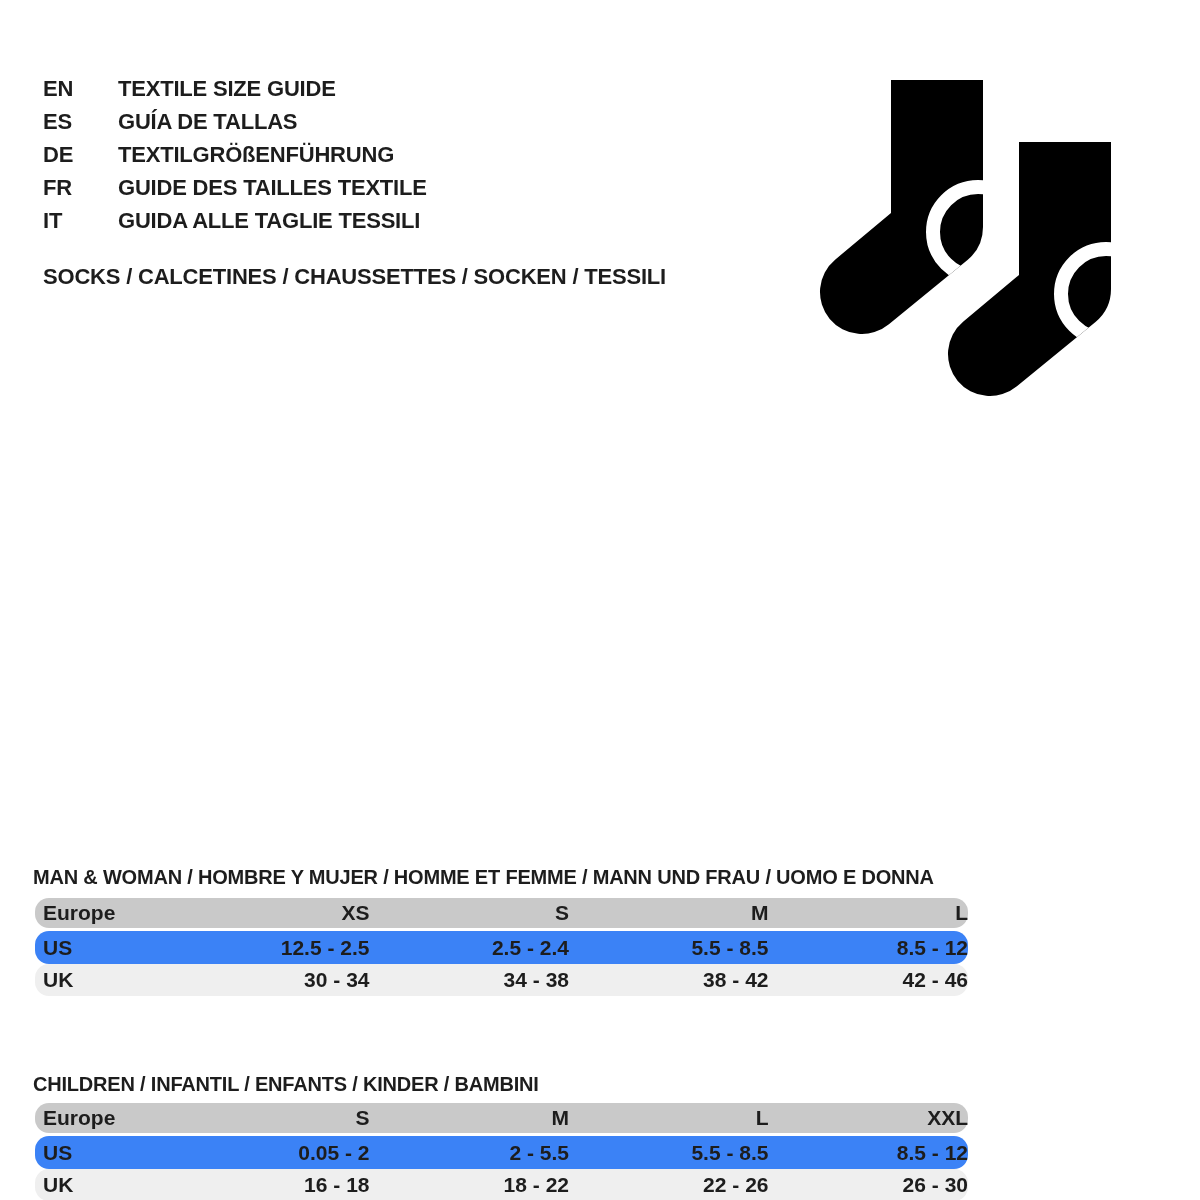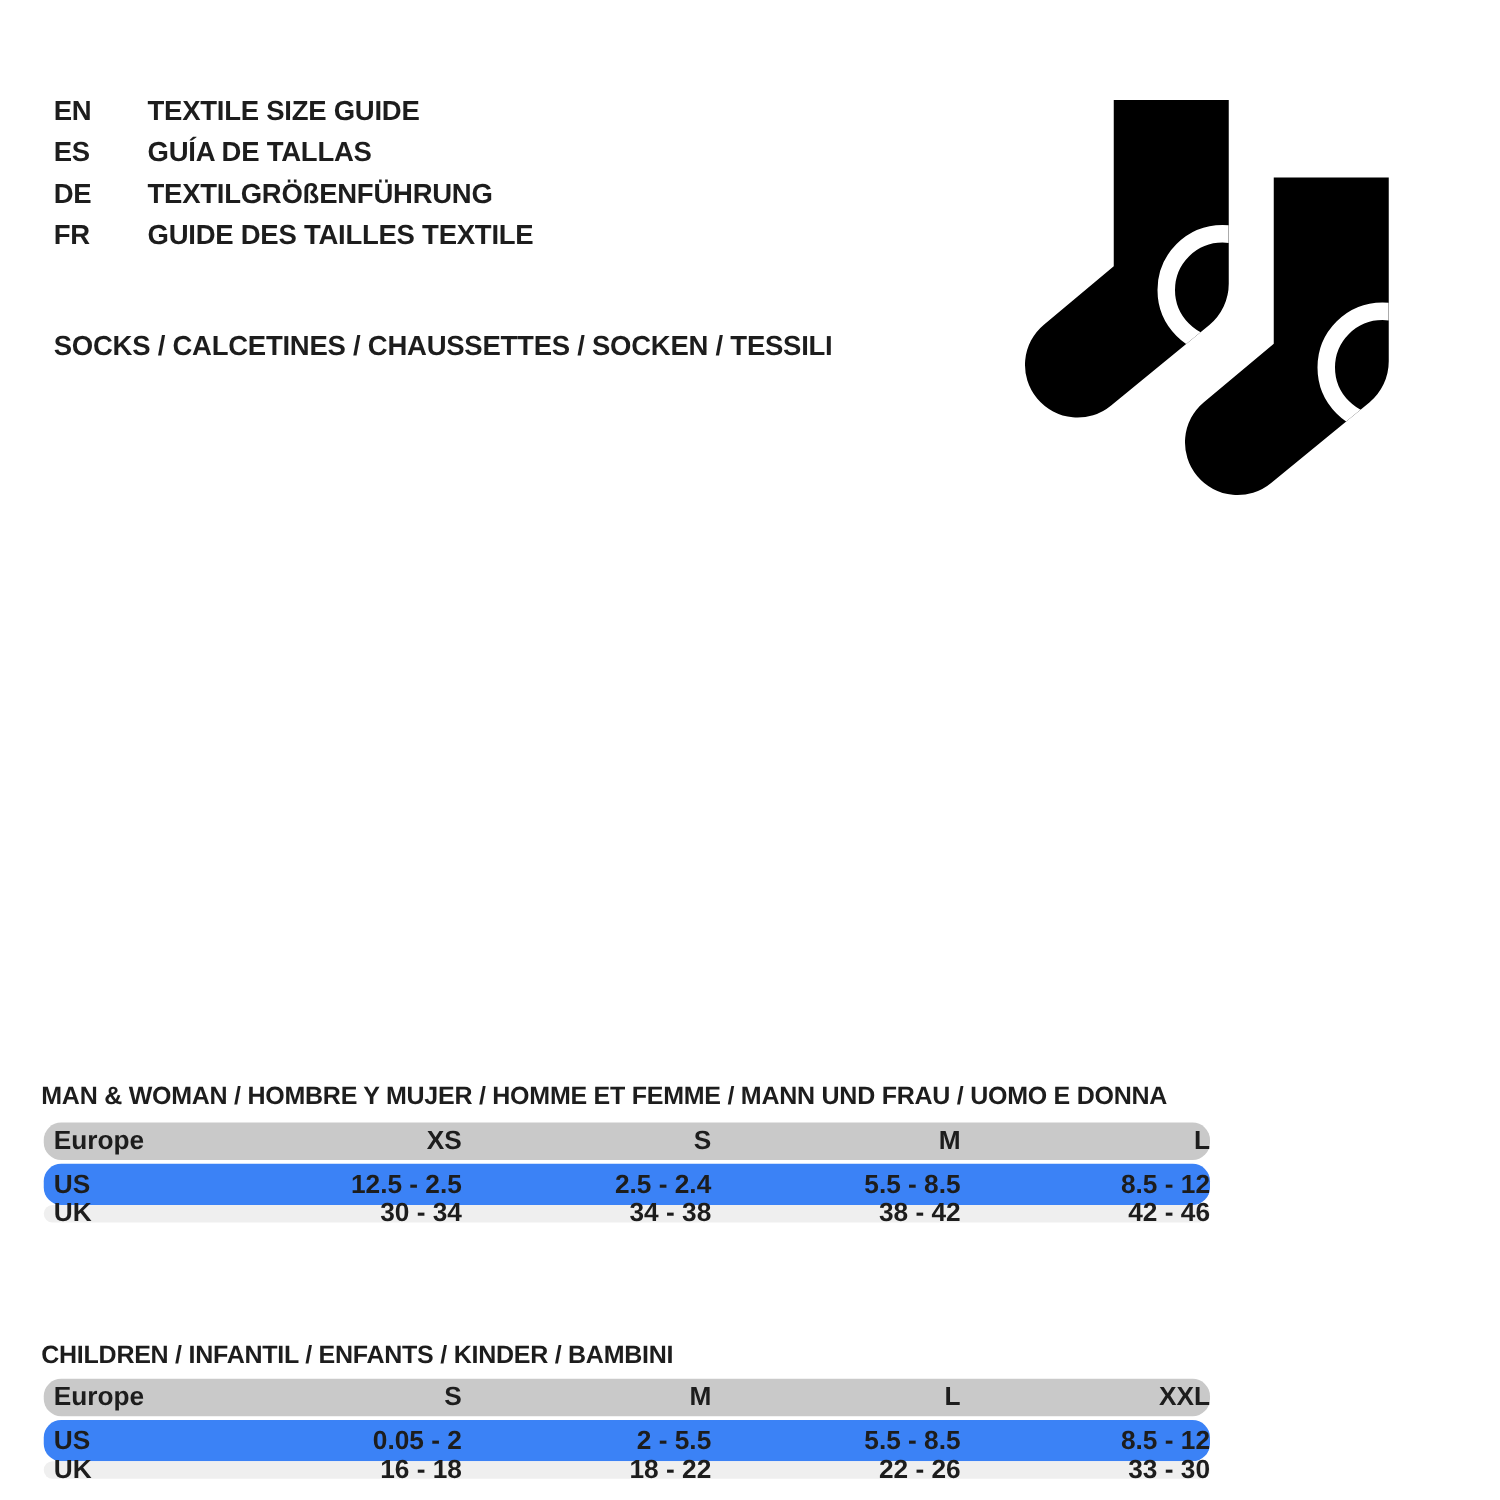--- a/index.html
+++ b/index.html
@@ -80,21 +80,21 @@
     font-size: 21px;
     font-weight: 700;
     border-radius: 14px;
   }
   .t-head {
     background: #c9c9c9;
     height: 30px;
     margin-bottom: 3px;
   }
   .t-us { height: 33px; background: #3b82f6; }
-  .t-uk { height: 14px; background: #efefef; }
+  .t-uk { height: 32px; background: #efefef; }
 
   .t-cell-label {
     flex: 0 0 135px;
     padding-left: 8px;
     box-sizing: border-box;
     text-align: left;
   }
   .t-cell {
     flex: 1 1 0;
     text-align: right;
@@ -114,20 +114,24 @@
       <span class="lang-code">ES</span>
       <span class="lang-label">GUÍA DE TALLAS</span>
     </div>
     <div class="lang-row">
       <span class="lang-code">DE</span>
       <span class="lang-label">TEXTILGRÖßENFÜHRUNG</span>
     </div>
     <div class="lang-row">
       <span class="lang-code">FR</span>
       <span class="lang-label">GUIDE DES TAILLES TEXTILE</span>
+    </div>
+    <div class="lang-row">
+      <span class="lang-code">IT</span>
+      <span class="lang-label">GUIDA ALLE TAGLIE TESSILI</span>
     </div>
   </div>
 
   <div class="category-heading">SOCKS / CALCETINES / CHAUSSETTES / SOCKEN / TESSILI</div>
 
   <svg class="socks-icon" viewBox="795 25 330 335" xmlns="http://www.w3.org/2000/svg" aria-hidden="true">
     <defs>
       <path id="sockShape" d="M891,38 L983,38 L983,185 A43,43 0 0 1 967.5,218 L888.9,282.3 A42,42 0 0 1 835.1,217.7 L891,171 Z"></path>
       <clipPath id="sockClip">
           <use href="#sockShape"></use>
@@ -182,17 +186,17 @@
       <span class="t-cell">0.05 - 2</span>
       <span class="t-cell">2 - 5.5</span>
       <span class="t-cell">5.5 - 8.5</span>
       <span class="t-cell">8.5 - 12</span>
     </div>
     <div class="t-row t-uk">
       <span class="t-cell-label">UK</span>
       <span class="t-cell">16 - 18</span>
       <span class="t-cell">18 - 22</span>
       <span class="t-cell">22 - 26</span>
-      <span class="t-cell">33 - 30</span>
+      <span class="t-cell">26 - 30</span>
     </div>
   </div>
 
 </div>
 
 </body></html>

